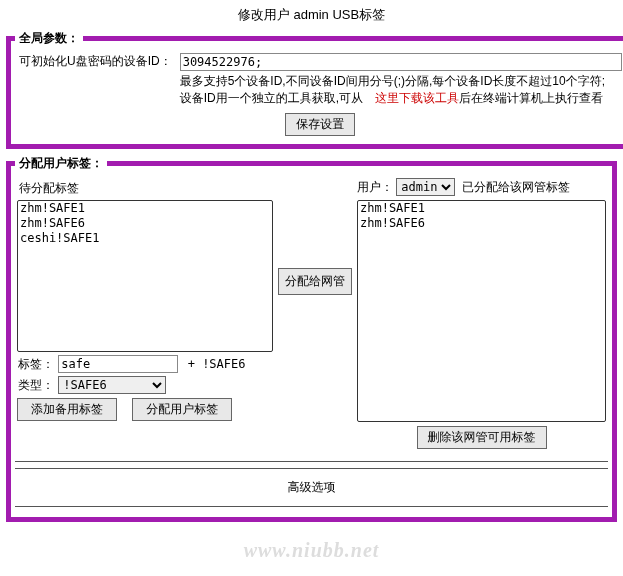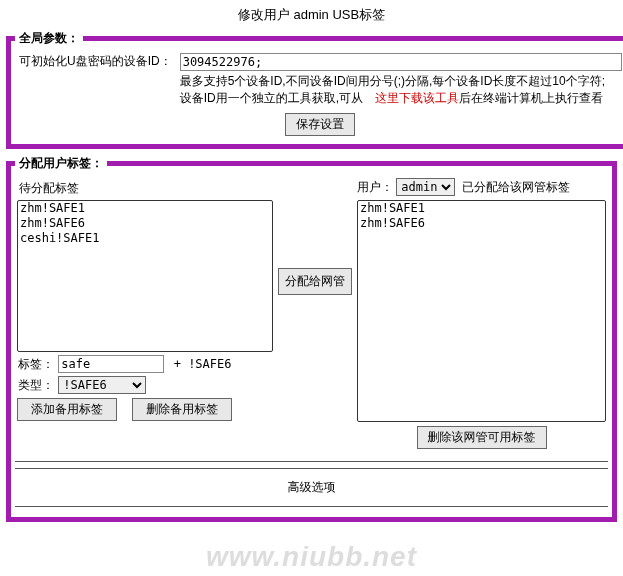--- a/index.html
+++ b/index.html
@@ -73,30 +73,30 @@
     font-family: monospace, "SimSun";
     font-size: 12px;
     border: 1px solid #666;
   }
   .btn-row { margin-top: 4px; }
   .btn-row .btn { margin-right: 12px; min-width: 100px; }
   .right-top { margin-bottom: 4px; }
   hr.sep { border: none; border-top: 1px solid #555; margin: 6px 0; }
   .watermark {
     position: fixed;
-    bottom: 3px;
+    bottom: 14px;
     left: 50%;
     transform: translateX(-50%);
-    font-size: 28px;
+    font-size: 20px;
     font-style: italic;
     font-weight: bold;
     color: rgba(120,120,120,0.25);
     letter-spacing: 1px;
     pointer-events: none;
-    font-family: Liberation Sans, sans-serif;
+    font-family: Liberation Serif, serif;
   }
 </style>
 </head>
 <body>
 
 <div class="title-bar">修改用户 admin USB标签</div>
 
 <fieldset>
   <legend>全局参数：</legend>
   <table class="fields">
@@ -127,30 +127,30 @@
       <td class="col-left">
         <div class="list-label">待分配标签</div>
         <select class="listbox" size="10" id="pending-list">
               <option>zhm!SAFE1</option>
               <option>zhm!SAFE6</option>
               <option>ceshi!SAFE1</option>
             </select>
 
         <div class="form-row">
           <label>标签：</label>
-          <input type="text" style="width: 106px;" value="safe">
+          <input type="text" style="width: 120px;" value="safe">
           <span class="suffix-text">+ !SAFE6</span>
         </div>
         <div class="form-row">
           <label>类型：</label>
-          <select class="dropdown" style="width:88px" id="type-select"><option>!SAFE6</option></select>
+          <select class="dropdown" style="width:108px" id="type-select"><option>!SAFE6</option></select>
         </div>
         <div class="btn-row">
           <button class="btn">添加备用标签</button>
-          <button class="btn">删除备用标签</button>
+          <button class="btn">分配用户标签</button>
         </div>
       </td>
 
       <td class="col-mid">
         <div style="height:90px"></div>
         <button class="btn" style="padding:4px 6px">分配给网管</button>
       </td>
 
       <td class="col-right">
         <div class="right-top">

